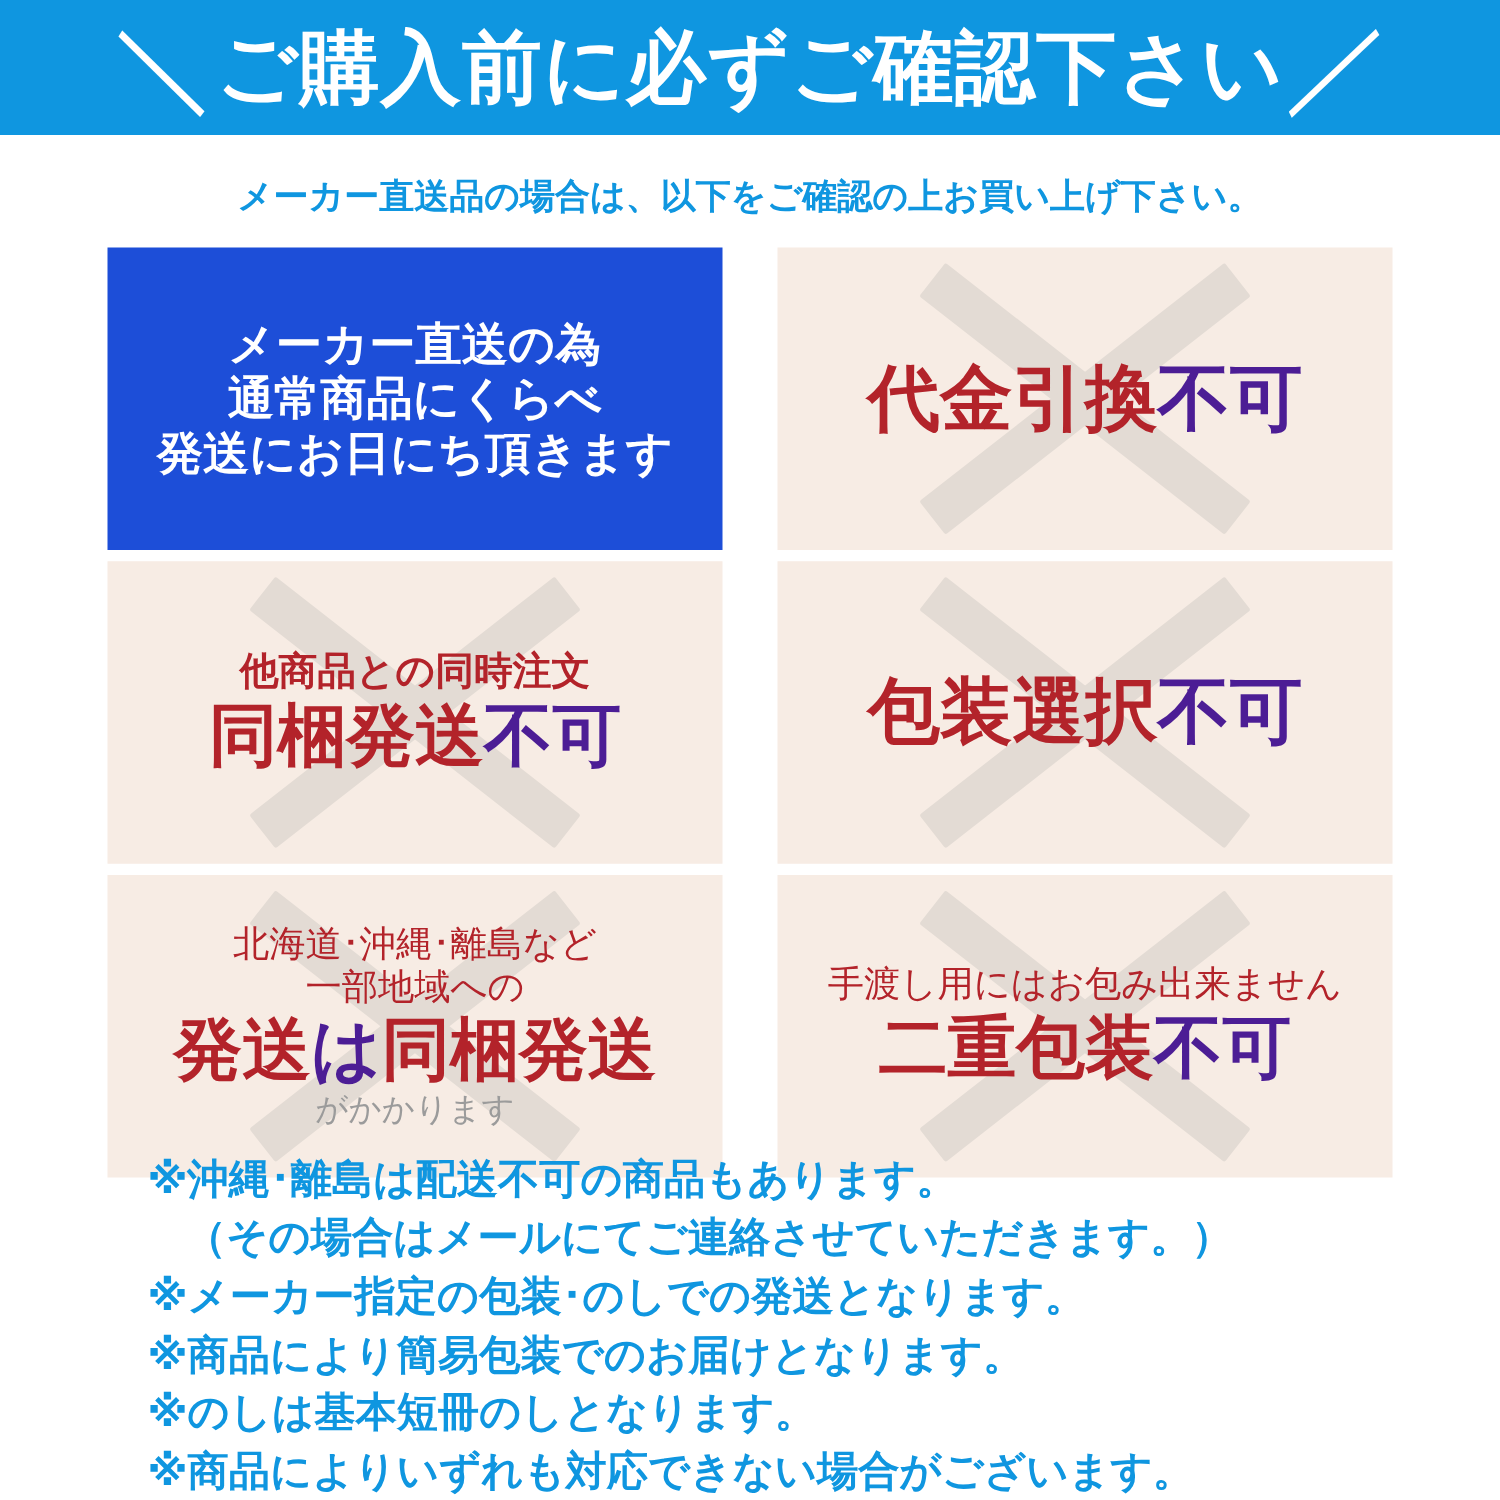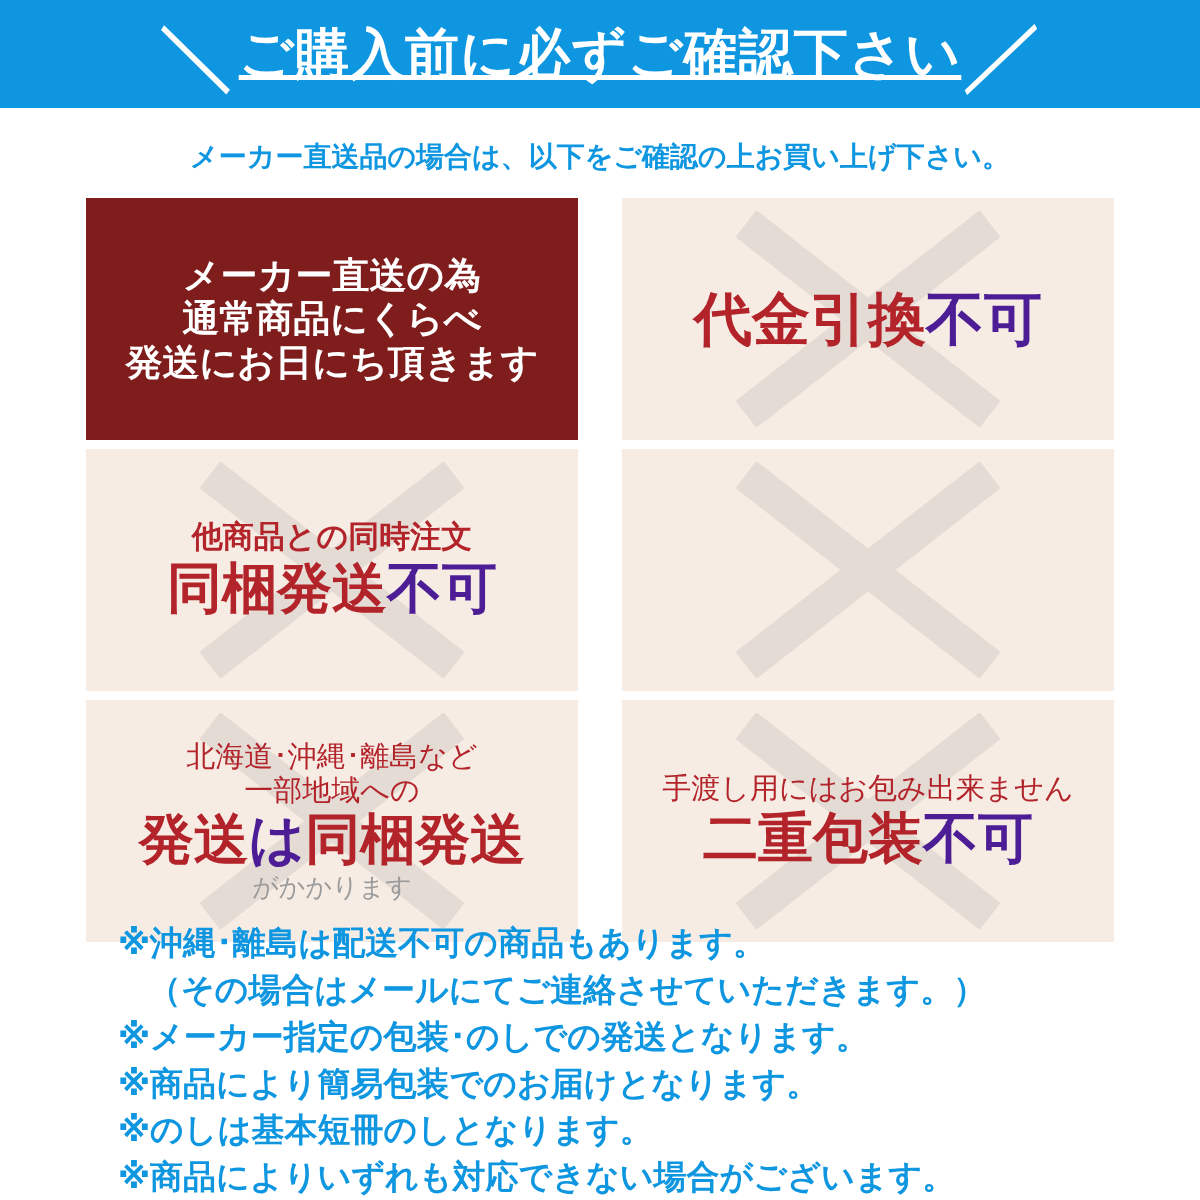--- a/index.html
+++ b/index.html
@@ -14,25 +14,24 @@
   
   .banner {
     position: relative;
     width: 1200px; height: 108px;
     background: #0f96e0;
     display: flex; align-items: center; justify-content: center;
   }
   .banner-inner { display: flex; align-items: center; justify-content: center; gap: 14px; }
   .banner-title {
     color: #ffffff;
-    font-size: 54px;
+    font-size: 64px;
     font-weight: bold;
     letter-spacing: 1px;
     white-space: nowrap;
-    text-decoration: underline;
   }
   .slash {
     color: #ffffff; font-size: 62px; font-weight: bold; line-height: 1;
     display: inline-block;
   }
   .slash.left  { transform: skewX(18deg) scaleY(1.25); }
   .slash.right { transform: skewX(-18deg) scaleY(1.25); }
 
   
   .lead {
@@ -57,21 +56,21 @@
     row-gap: 9px;
   }
   .cell {
     position: relative;
     background: #f7ece4;
     display: flex; flex-direction: column;
     align-items: center; justify-content: center;
     overflow: hidden;
     text-align: center;
   }
-  .cell.blue { background: #7f1d1d; }
+  .cell.blue { background: #1d4ed8; }
 
   
   .xmark { position: absolute; inset: 0; pointer-events: none; }
   .xmark span {
     position: absolute;
     left: 50%; top: 50%;
     width: 310px; height: 34px;
     background: #e3dbd4;
     border-radius: 2px;
   }
@@ -163,20 +162,25 @@
           <span class="big-red">同梱発送</span><span class="big-red grey-suffix">不可</span>
         </div>
       </div>
     </div>
 
     <div class="cell">
       <div class="xmark">
           <span class="a"></span>
           <span class="b"></span>
         </div>
+      <div class="txt">
+        <div>
+          <span class="big-red-lg">包装選択</span><span class="big-red-lg grey-suffix">不可</span>
+        </div>
+      </div>
     </div>
 
     <div class="cell">
       <div class="xmark">
           <span class="a"></span>
           <span class="b"></span>
         </div>
       <div class="txt">
         <div class="line-small-red2">北海道･沖縄･離島など</div>
         <div class="line-small-red2">一部地域への</div>

